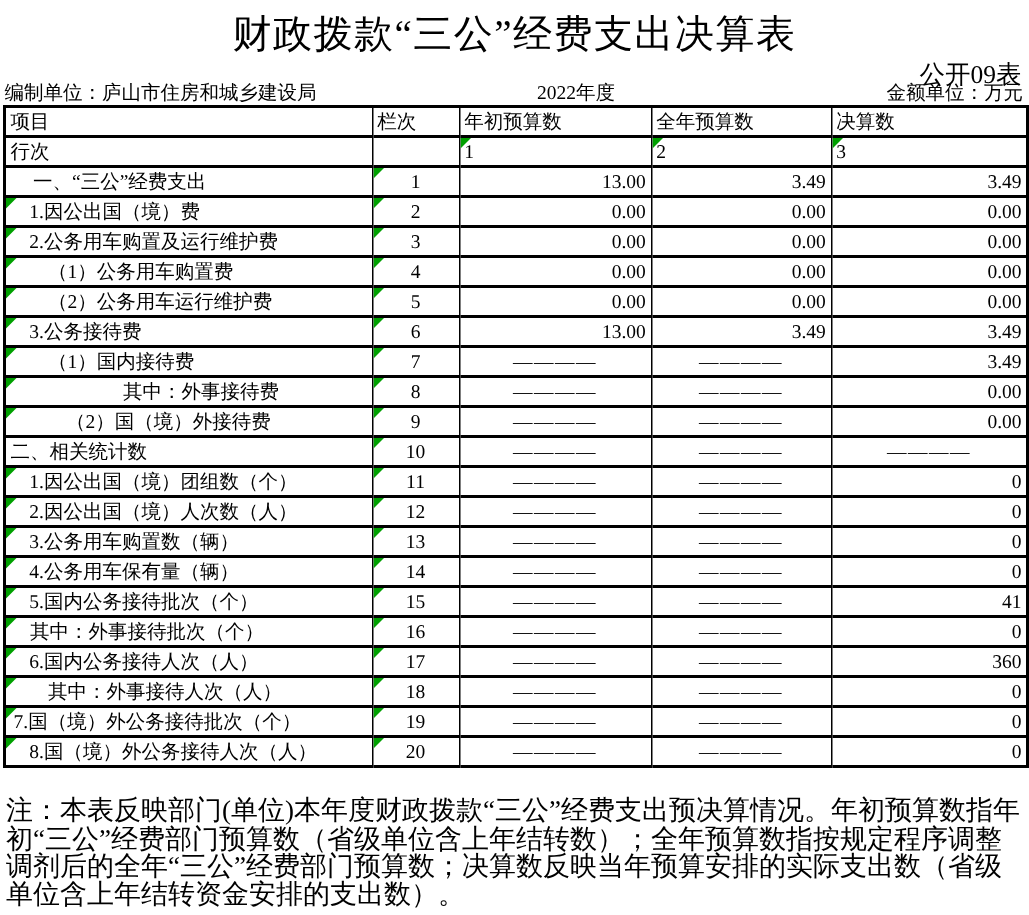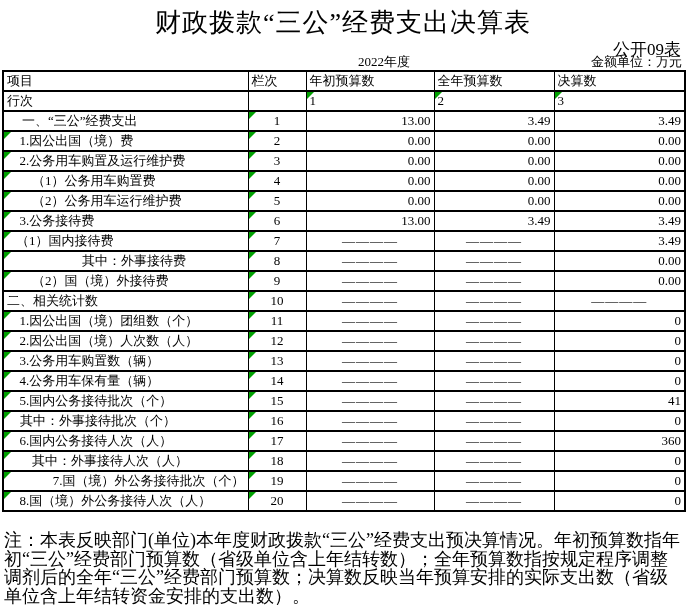--- a/index.html
+++ b/index.html
@@ -44,20 +44,21 @@
 </head>
 <body>
 
 <div id="sheet">
 
   <div class="title">财政拨款“三公”经费支出决算表</div>
 
   <div class="sheet-label">公开09表</div>
 
   <div class="info-row">
+    <span class="info-unit">编制单位：庐山市住房和城乡建设局</span>
     <span class="info-year">2022年度</span>
     <span class="info-money">金额单位：万元</span>
   </div>
 
   <table class="report">
     <colgroup>
       <col style="width:245px">
       <col style="width:58px">
       <col style="width:128px">
       <col style="width:120px">
@@ -114,35 +115,35 @@
           <td class="c-num">0.00</td>
         </tr>
         <tr>
           <td class="c-label tri" style="padding-left: 15.5px;">3.公务接待费</td>
           <td class="c-idx tri">6</td>
           <td class="c-num">13.00</td>
           <td class="c-num">3.49</td>
           <td class="c-num">3.49</td>
         </tr>
         <tr>
-          <td class="c-label tri" style="padding-left: 12px;">（1）国内接待费</td>
+          <td class="c-label tri" style="padding-left: 28px;">（1）国内接待费</td>
           <td class="c-idx tri">7</td>
           <td class="c-dash">————</td>
           <td class="c-dash">————</td>
           <td class="c-num">3.49</td>
         </tr>
         <tr>
           <td class="c-label tri" style="padding-left: 78px;">其中：外事接待费</td>
           <td class="c-idx tri">8</td>
           <td class="c-dash">————</td>
           <td class="c-dash">————</td>
           <td class="c-num">0.00</td>
         </tr>
         <tr>
-          <td class="c-label tri" style="padding-left: 28px;">（2）国（境）外接待费</td>
+          <td class="c-label tri" style="padding-left: 40px;">（2）国（境）外接待费</td>
           <td class="c-idx tri">9</td>
           <td class="c-dash">————</td>
           <td class="c-dash">————</td>
           <td class="c-num">0.00</td>
         </tr>
         <tr>
           <td class="c-label" style="padding-left: 3px;">二、相关统计数</td>
           <td class="c-idx tri">10</td>
           <td class="c-dash">————</td>
           <td class="c-dash">————</td>
@@ -198,21 +199,21 @@
           <td class="c-num">360</td>
         </tr>
         <tr>
           <td class="c-label tri" style="padding-left: 28px; margin-top: 28px;">其中：外事接待人次（人）</td>
           <td class="c-idx tri">18</td>
           <td class="c-dash">————</td>
           <td class="c-dash">————</td>
           <td class="c-num">0</td>
         </tr>
         <tr>
-          <td class="c-label tri" style="padding-left: 28px; text-align: right;">7.国（境）外公务接待批次（个）</td>
+          <td class="c-label tri" style="padding-left: 5px;">7.国（境）外公务接待批次（个）</td>
           <td class="c-idx tri">19</td>
           <td class="c-dash">————</td>
           <td class="c-dash">————</td>
           <td class="c-num">0</td>
         </tr>
         <tr>
           <td class="c-label tri" style="padding-left: 15.5px;">8.国（境）外公务接待人次（人）</td>
           <td class="c-idx tri">20</td>
           <td class="c-dash">————</td>
           <td class="c-dash">————</td>

